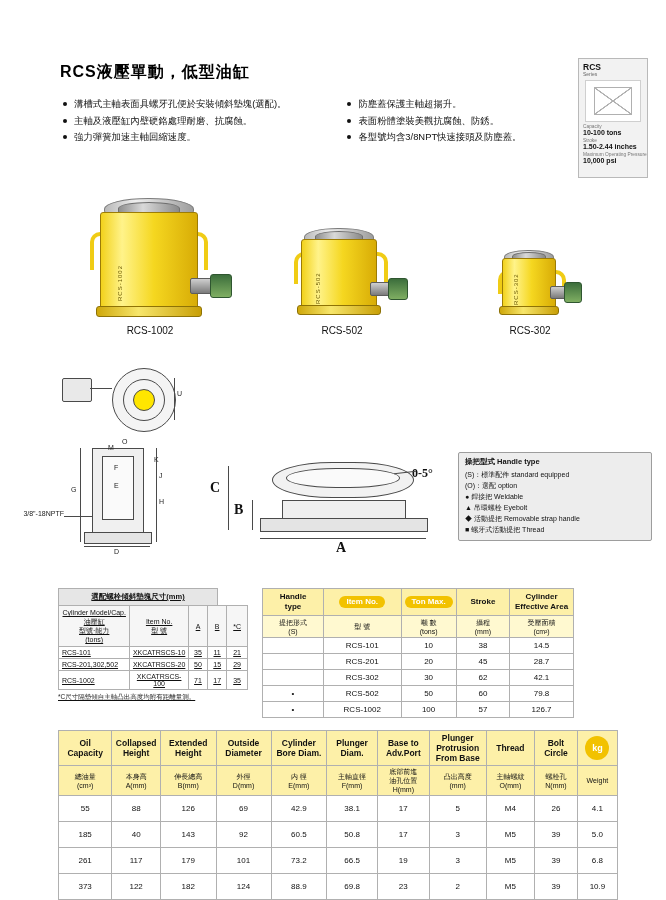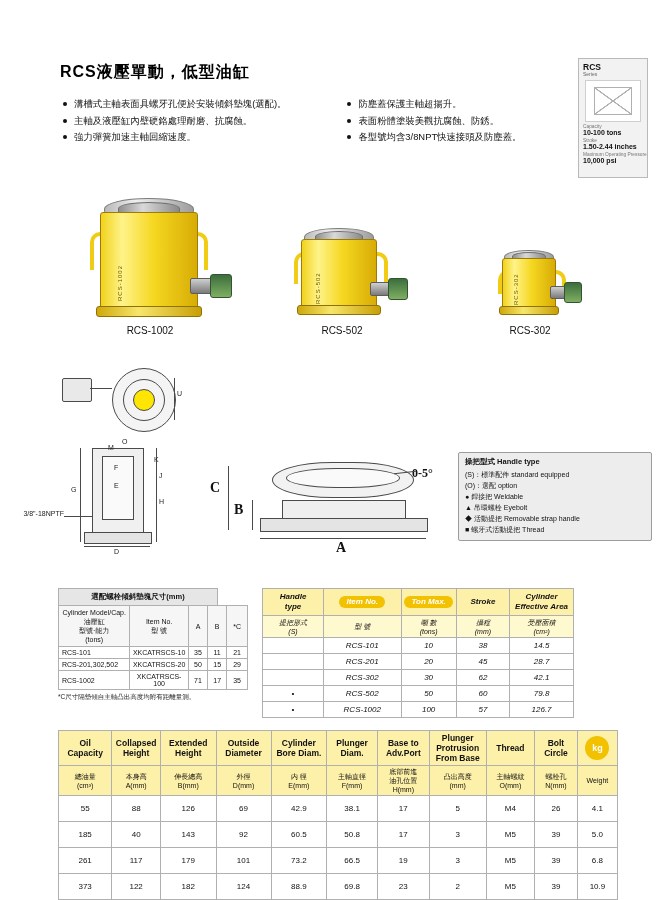--- a/index.html
+++ b/index.html
@@ -101,32 +101,32 @@
     position:absolute;right:14px;top:452px;width:180px;border:1px solid #9d9d9d;
     background:#ededed;border-radius:2px;padding:4px 6px 5px 6px;
   }
   .legend .lg-h{font-size:7.5px;font-weight:bold;margin-bottom:2px;}
   .legend .lg-r{font-size:7px;line-height:11px;}
 
   
   table{border-collapse:collapse;}
   .tbl td,.tbl th{border:1px solid #b0b0b0;}
 
-  .t-left{position:absolute;left:58px;top:588px;width:160px;}
+  .t-left{position:absolute;left:58px;top:588px;width:160px;text-decoration:underline;}
   .t-left table{width:190px;font-size:7px;}
   .t-left .cap{
     background:#e6e6e6;font-size:7.5px;font-weight:bold;text-align:center;padding:3px 0;
     border:1px solid #b0b0b0;border-bottom:none;
   }
   .t-left th{background:#f6f6f6;font-weight:normal;padding:2px 1px;text-align:center;line-height:9px;}
   .t-left td{padding:2px 2px;text-align:center;}
   .t-left td.l{text-align:left;padding-left:3px;}
 
   .t-mid{position:absolute;left:262px;top:588px;width:390px;}
-  .t-mid table{width:312px;font-size:8px;font-style:italic;}
+  .t-mid table{width:312px;font-size:8px;}
   .t-mid th{background:#fdf0a8;font-weight:bold;text-align:center;padding:3px 2px;line-height:10px;font-size:8px;}
   .t-mid td{padding:3px 2px;text-align:center;background:#fff;}
   .t-mid .sub{background:#fff9d0;font-size:7px;padding:2px;}
 
   .t-bot{position:absolute;left:58px;top:730px;width:560px;}
   .t-bot table{width:560px;font-size:8px;}
   .t-bot th{background:#fdf0a8;text-align:center;padding:2px 2px;font-weight:bold;line-height:10px;font-size:8.5px;}
   .t-bot th.sub{background:#fdf0a8;font-weight:normal;font-size:7px;padding:1px 2px;line-height:9px;}
   .t-bot td{text-align:center;padding:8px 2px;}
   .t-bot .kg{

